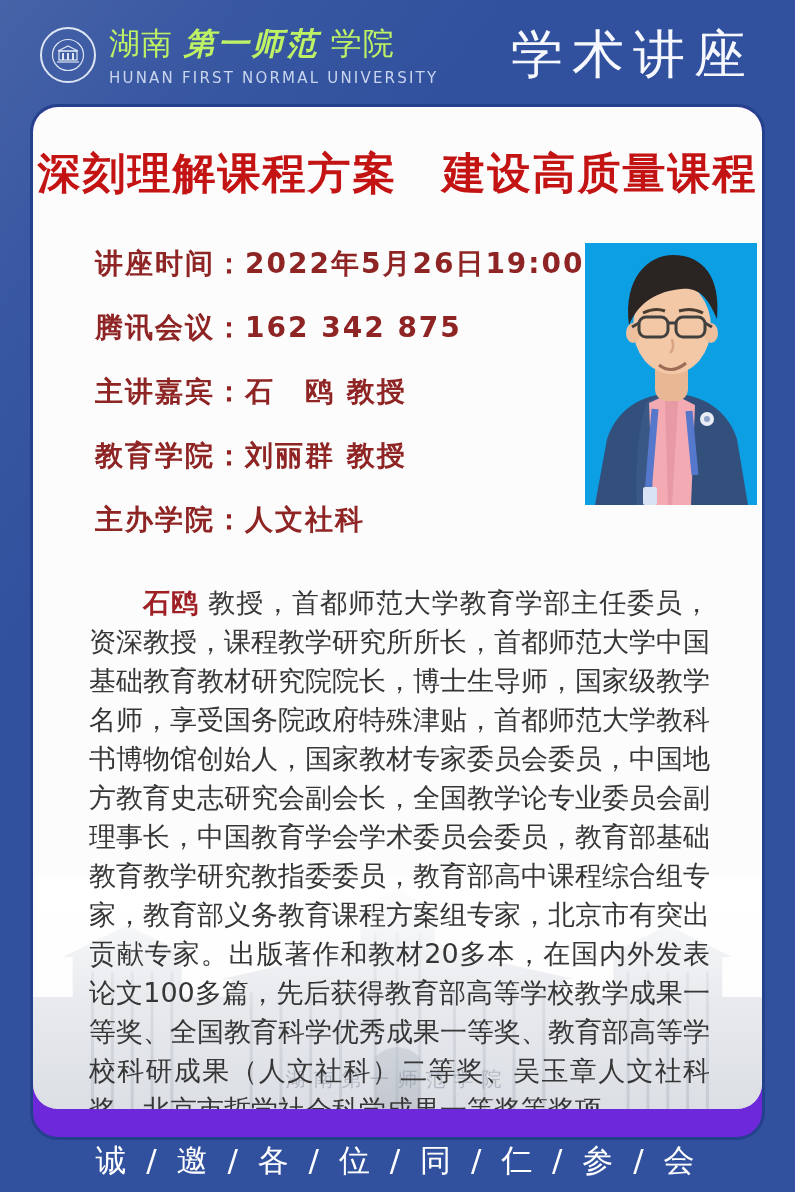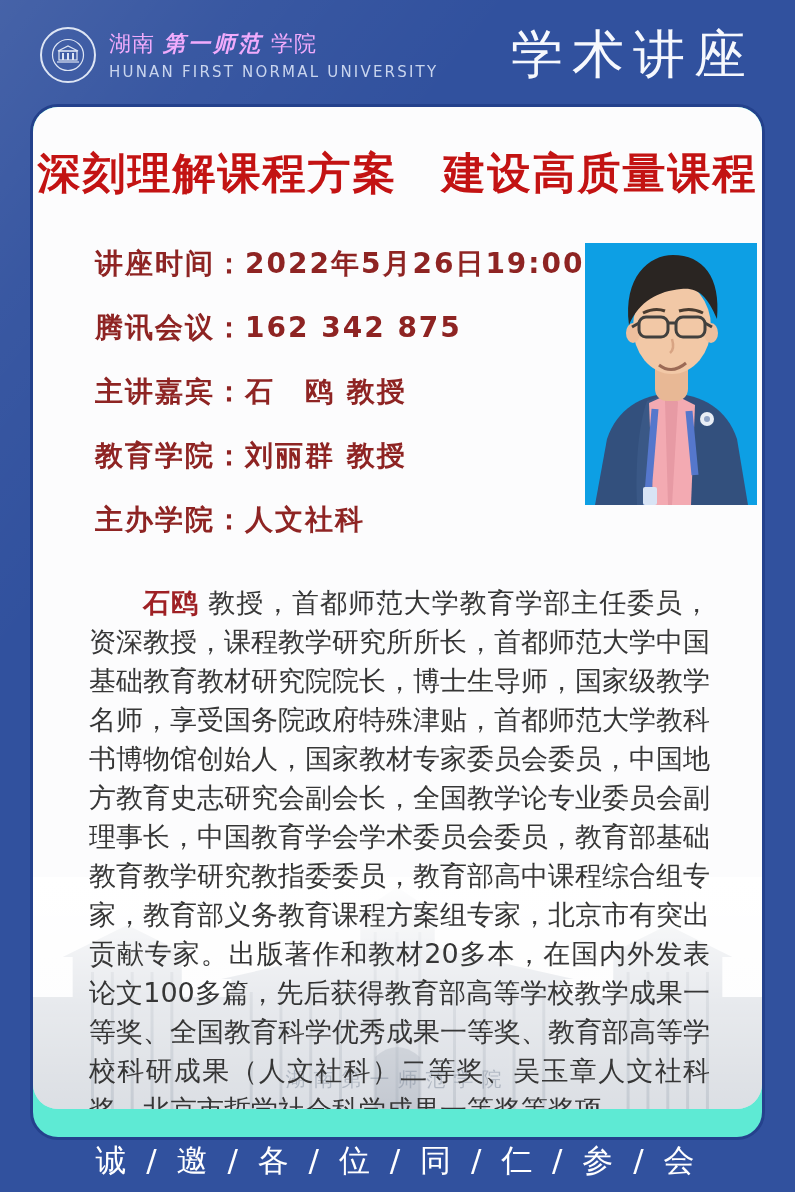--- a/index.html
+++ b/index.html
@@ -19,29 +19,29 @@
     padding:6px 40px 0 40px;
   }
   .logo-group { display:flex; align-items:center; gap:13px; }
   .seal {
     width:56px; height:56px; border-radius:50%;
     border:2px solid #dde5f4;
     display:flex; align-items:center; justify-content:center;
     flex:none;
   }
   .logo-text-col { display:flex; flex-direction:column; }
-  .logo-cn { font-size:22px; color:#f0abfc; letter-spacing:1px; white-space:nowrap; }
+  .logo-cn { font-size:31px; color:#bef264; letter-spacing:1px; white-space:nowrap; }
   .logo-cn .script { font-style:italic; font-weight:bold; letter-spacing:3px; }
   .logo-en { font-size:15px; color:#c9d5ee; letter-spacing:2.2px; margin-top:4px; }
   .badge { font-size:52px; color:#f6f8fd; letter-spacing:9px; font-weight:500; }
 
   
   .card-outer {
     position:absolute; left:30px; right:30px; top:104px; bottom:52px;
-    background:#5eead4;
+    background:#6d28d9;
     border:3px solid #24418c;
     border-radius:28px;
   }
   .card {
     position:absolute; left:0; right:0; top:0; bottom:28px;
     background:#fcfcfd;
     border-radius:25px;
     overflow:hidden;
   }
 

